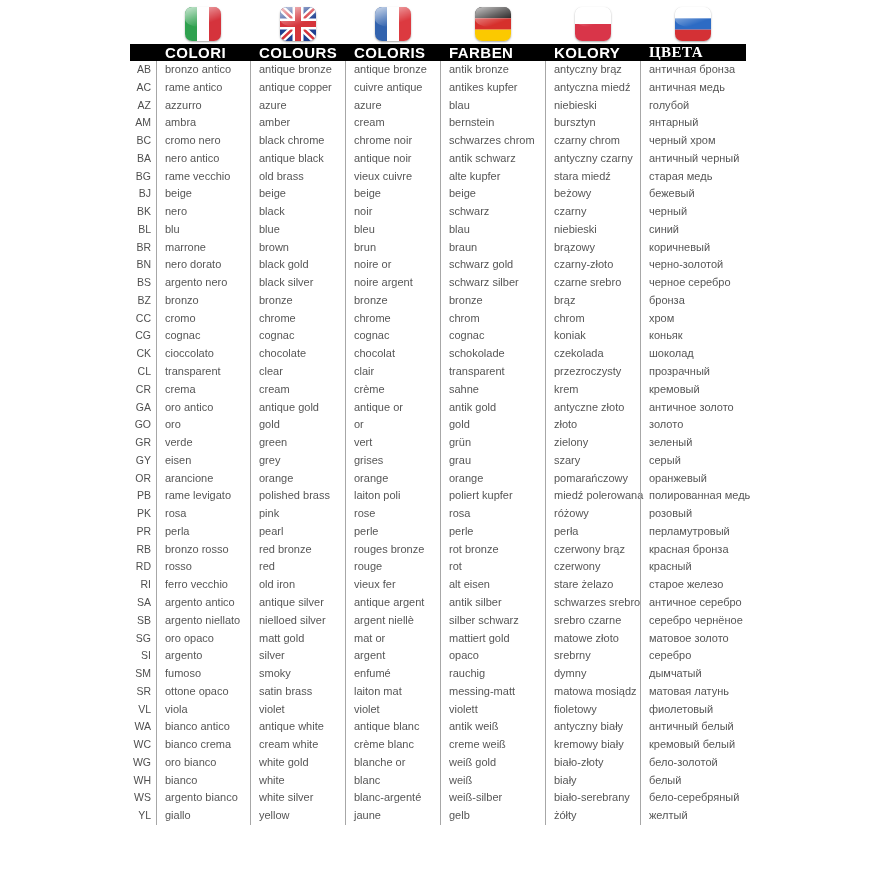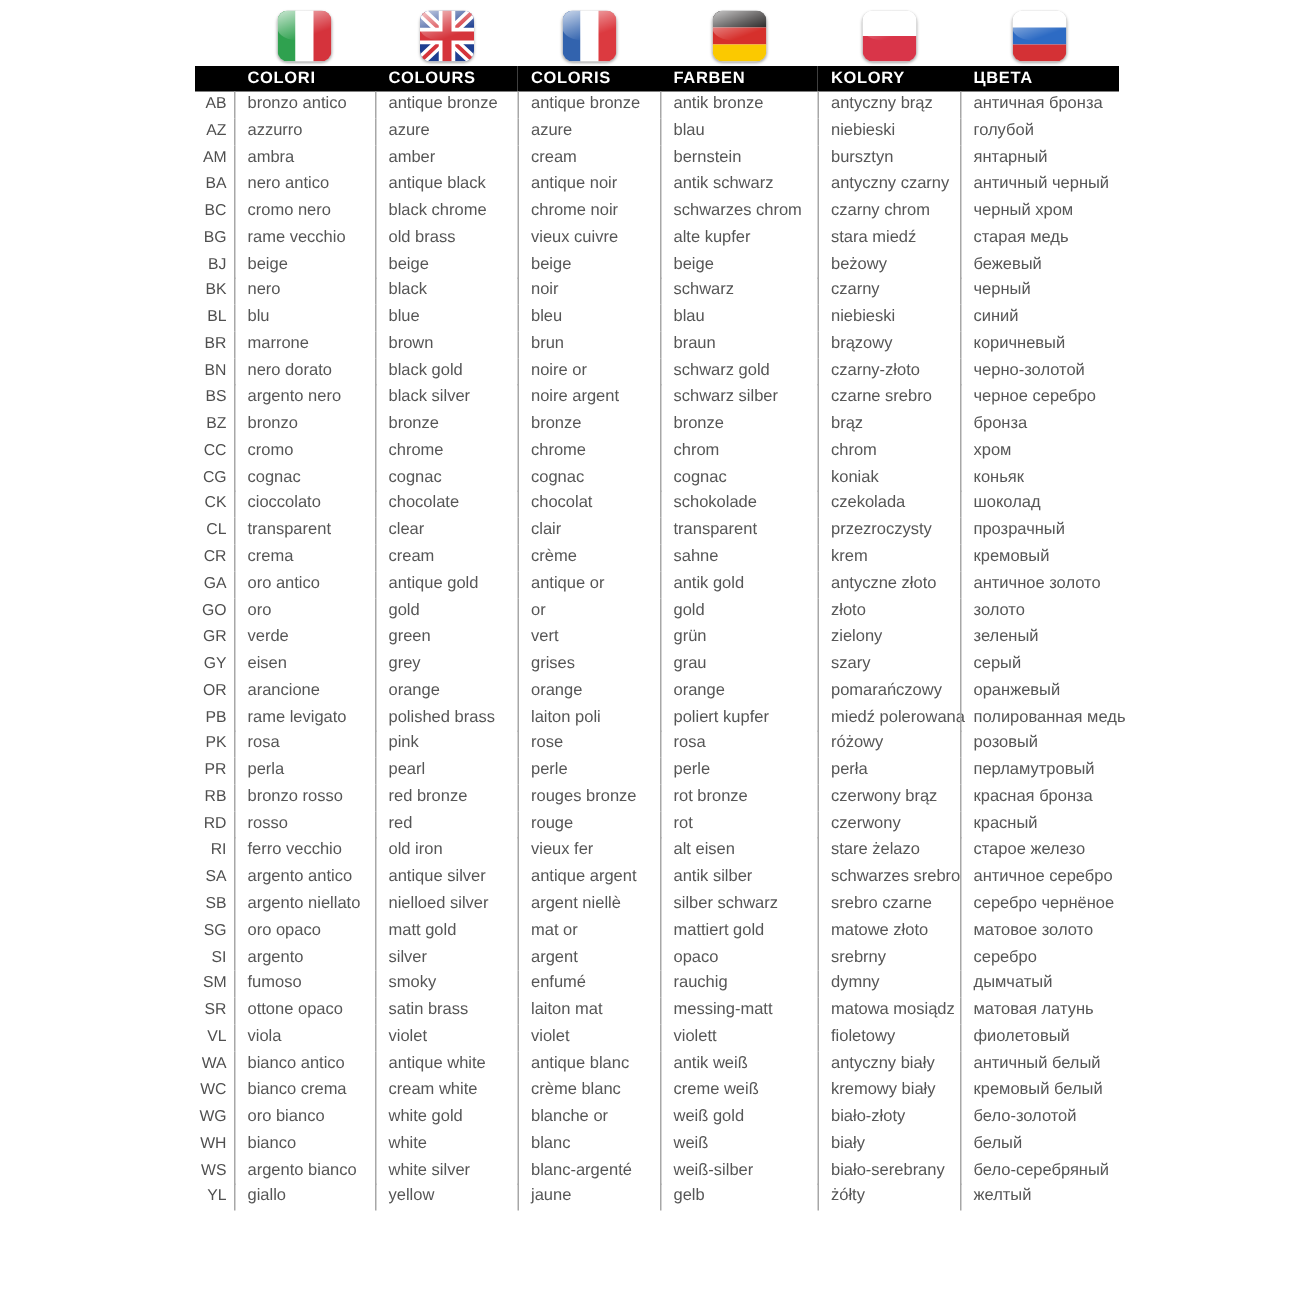--- a/index.html
+++ b/index.html
@@ -19,25 +19,25 @@
     content:"";position:absolute;left:0;top:0;width:100%;height:60%;
     background:linear-gradient(160deg, rgba(255,255,255,.75) 0%, rgba(255,255,255,.28) 45%, rgba(255,255,255,0) 75%);
     border-radius:7px 7px 40% 40%;
     pointer-events:none;
   }
   .flag svg{display:block;}
   
   .thead,.trow{display:grid;grid-template-columns:26px 94px 95px 95px 105px 95px 155px;}
   .thead{height:17px;}
   .th{
-    background:#000;color:#fff;font-size:11px;font-weight:bold;
+    background:#000;color:#fff;font-size:15px;font-weight:bold;
     letter-spacing:.45px;line-height:17px;padding-left:9px;white-space:nowrap;
   }
   .th.code{padding:0;}
-  .th.last{background:linear-gradient(to right,#000 0,#000 106px,rgba(0,0,0,0) 106px);}
+  .th.last{background:linear-gradient(to right,#000 0,#000 106px,rgba(0,0,0,0) 106px);font-family:Liberation Serif, serif;}
   .trow{height:17.78px;}
   .cell{
     font-size:11px;color:#565656;line-height:17.9px;padding-left:8px;
     border-left:1px solid #a7a7a7;white-space:nowrap;box-sizing:border-box;
   }
   .cell.code{
     border-left:none;text-align:right;padding-left:0;padding-right:5px;
     font-size:10.5px;color:#4f4f4f;
   }
 </style>
@@ -103,56 +103,65 @@
       <div class="trow">
         <div class="cell code">AB</div>
         <div class="cell">bronzo antico</div>
         <div class="cell">antique bronze</div>
         <div class="cell">antique bronze</div>
         <div class="cell">antik bronze</div>
         <div class="cell">antyczny brąz</div>
         <div class="cell">античная бронза</div>
       </div>
       <div class="trow">
+        <div class="cell code">AC</div>
+        <div class="cell">rame antico</div>
+        <div class="cell">antique copper</div>
+        <div class="cell">cuivre antique</div>
+        <div class="cell">antikes kupfer</div>
+        <div class="cell">antyczna miedź</div>
+        <div class="cell">античная медь</div>
+      </div>
+      <div class="trow">
         <div class="cell code">AZ</div>
         <div class="cell">azzurro</div>
         <div class="cell">azure</div>
         <div class="cell">azure</div>
         <div class="cell">blau</div>
         <div class="cell">niebieski</div>
         <div class="cell">голубой</div>
       </div>
       <div class="trow">
         <div class="cell code">AM</div>
         <div class="cell">ambra</div>
         <div class="cell">amber</div>
         <div class="cell">cream</div>
         <div class="cell">bernstein</div>
         <div class="cell">bursztyn</div>
         <div class="cell">янтарный</div>
       </div>
       <div class="trow">
+        <div class="cell code">BC</div>
+        <div class="cell">cromo nero</div>
+        <div class="cell">black chrome</div>
+        <div class="cell">chrome noir</div>
+        <div class="cell">schwarzes chrom</div>
+        <div class="cell">czarny chrom</div>
+        <div class="cell">черный хром</div>
+      </div>
+      <div class="trow">
         <div class="cell code">BA</div>
         <div class="cell">nero antico</div>
         <div class="cell">antique black</div>
         <div class="cell">antique noir</div>
         <div class="cell">antik schwarz</div>
         <div class="cell">antyczny czarny</div>
         <div class="cell">античный черный</div>
       </div>
       <div class="trow">
-        <div class="cell code">BC</div>
-        <div class="cell">cromo nero</div>
-        <div class="cell">black chrome</div>
-        <div class="cell">chrome noir</div>
-        <div class="cell">schwarzes chrom</div>
-        <div class="cell">czarny chrom</div>
-        <div class="cell">черный хром</div>
-      </div>
-      <div class="trow">
         <div class="cell code">BG</div>
         <div class="cell">rame vecchio</div>
         <div class="cell">old brass</div>
         <div class="cell">vieux cuivre</div>
         <div class="cell">alte kupfer</div>
         <div class="cell">stara miedź</div>
         <div class="cell">старая медь</div>
       </div>
       <div class="trow">
         <div class="cell code">BJ</div>

